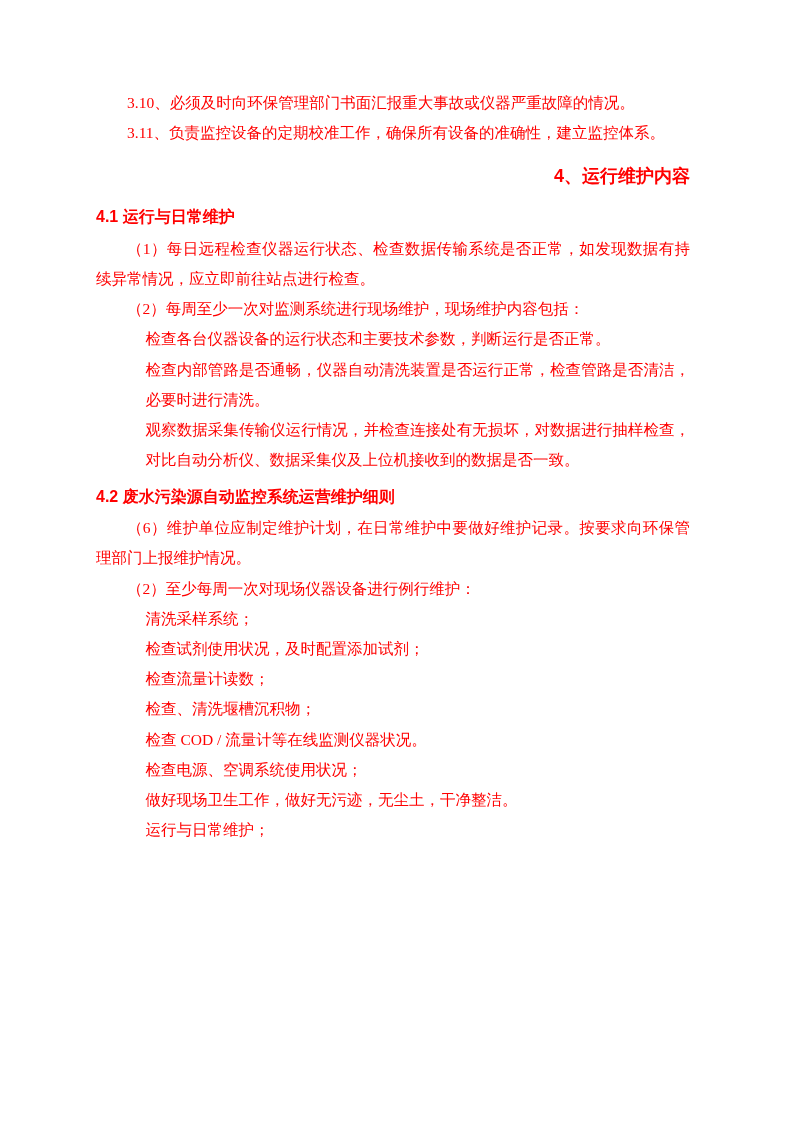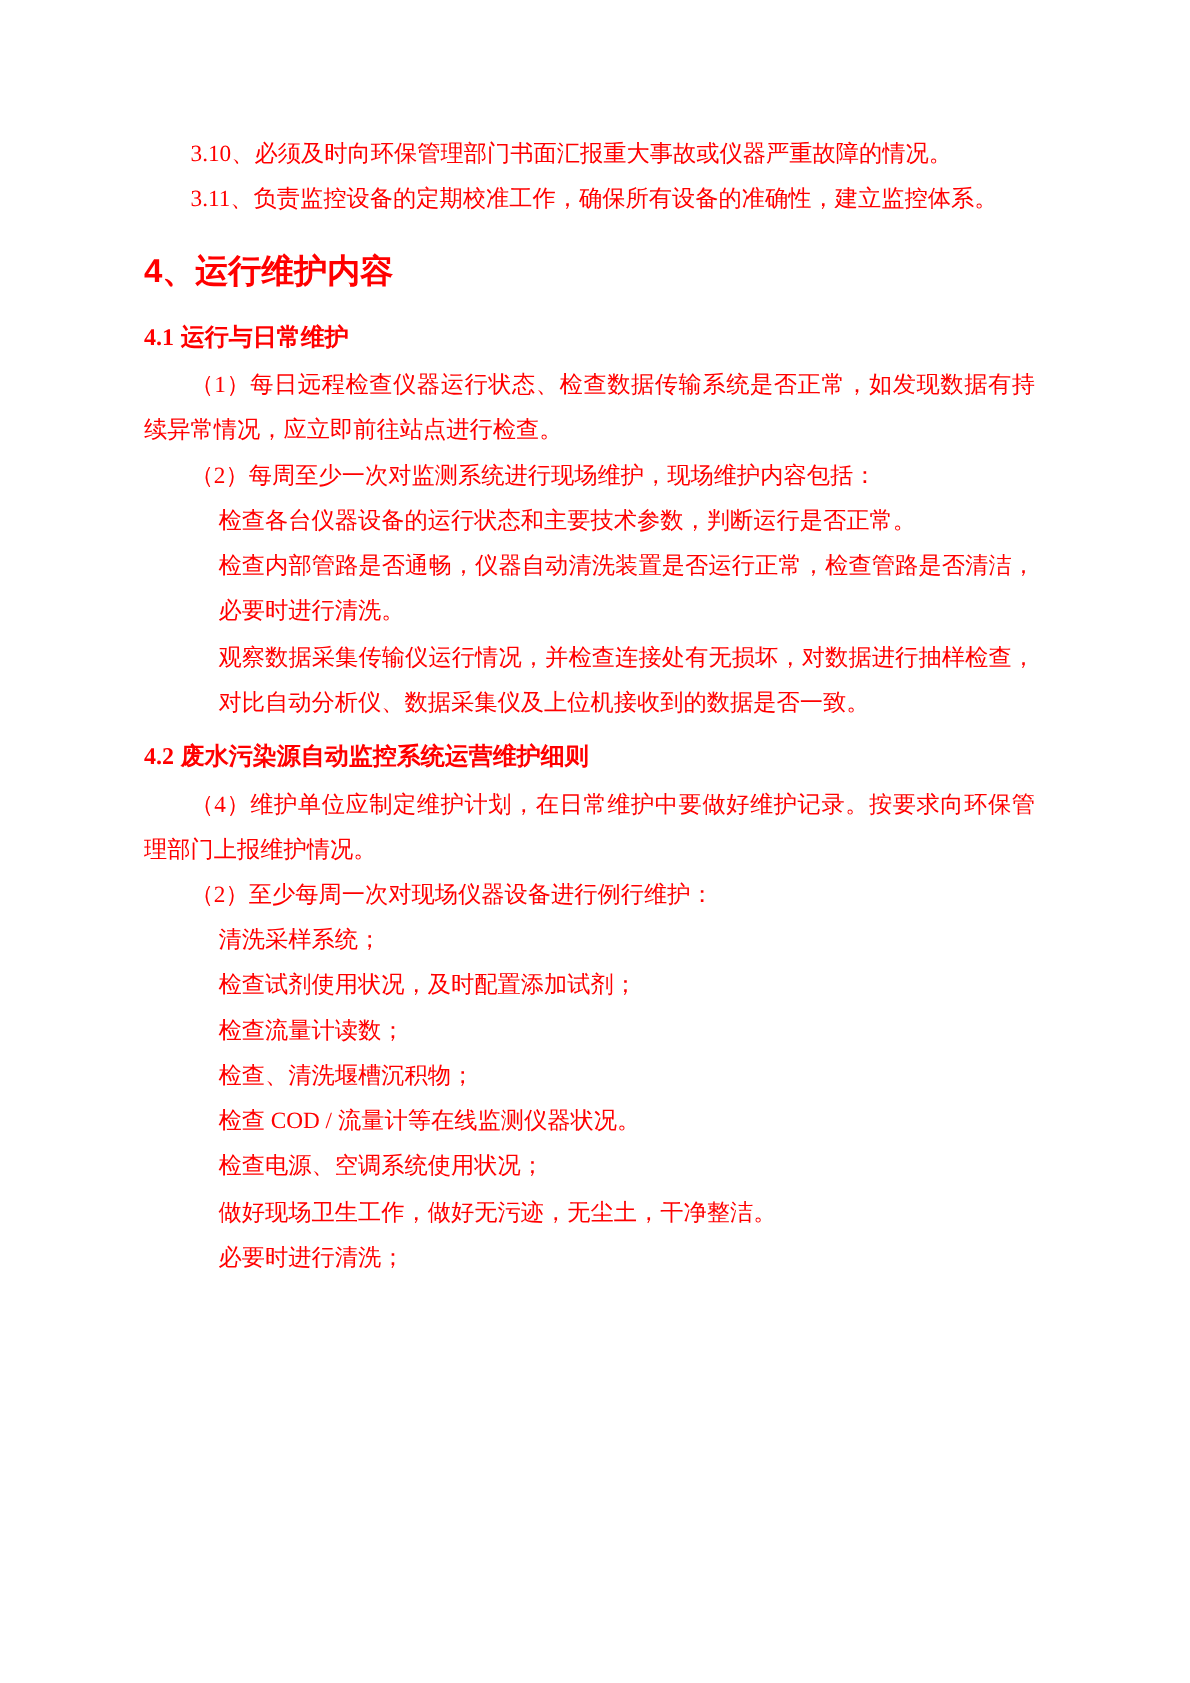--- a/index.html
+++ b/index.html
@@ -33,37 +33,38 @@
     text-indent: 2em;
     text-align: justify;
   }
   .p-indent-sub {
     padding-left: 3.2em;
     text-align: justify;
   }
   .h1 {
     font-family: "Liberation Sans", "DejaVu Sans", sans-serif;
     font-weight: bold;
-    font-size: 22px;
+    font-size: 18px;
     line-height: 2.1;
     margin-top: 10px;
     margin-bottom: 2px;
     color: #ff0000;
+    text-align: right;
   }
   .h2 {
     font-family: "Liberation Sans", "DejaVu Sans", sans-serif;
     font-weight: bold;
     font-size: 16px;
     line-height: 2.1;
     margin-top: 4px;
     margin-bottom: 0;
     color: #ff0000;
   }
   .h2-en {
-    font-family: Liberation Serif, serif;
+    font-family: Liberation Sans, sans-serif;
     font-weight: bold;
     text-align: center;
   }
 </style>
 </head>
 <body>
 
 <div class="page">
   <div class="doc-body">
 
@@ -76,28 +77,28 @@
 
     <p class="p-indent2">（1）每日远程检查仪器运行状态、检查数据传输系统是否正常，如发现数据有持续异常情况，应立即前往站点进行检查。</p>
     <p class="p-indent2">（2）每周至少一次对监测系统进行现场维护，现场维护内容包括：</p>
 
     <p class="p-indent-sub">检查各台仪器设备的运行状态和主要技术参数，判断运行是否正常。</p>
     <p class="p-indent-sub">检查内部管路是否通畅，仪器自动清洗装置是否运行正常，检查管路是否清洁，必要时进行清洗。</p>
     <p class="p-indent-sub">观察数据采集传输仪运行情况，并检查连接处有无损坏，对数据进行抽样检查，对比自动分析仪、数据采集仪及上位机接收到的数据是否一致。</p>
 
     <p class="h2"><span class="h2-en">4.2</span> <span>废水污染源自动监控系统运营维护细则</span></p>
 
-    <p class="p-indent2">（4）维护单位应制定维护计划，在日常维护中要做好维护记录。按要求向环保管理部门上报维护情况。</p>
+    <p class="p-indent2">（6）维护单位应制定维护计划，在日常维护中要做好维护记录。按要求向环保管理部门上报维护情况。</p>
     <p class="p-indent2">（2）至少每周一次对现场仪器设备进行例行维护：</p>
 
     <p class="p-indent-sub">清洗采样系统；</p>
     <p class="p-indent-sub">检查试剂使用状况，及时配置添加试剂；</p>
     <p class="p-indent-sub">检查流量计读数；</p>
     <p class="p-indent-sub">检查、清洗堰槽沉积物；</p>
     <p class="p-indent-sub">检查 COD / 流量计等在线监测仪器状况。</p>
     <p class="p-indent-sub">检查电源、空调系统使用状况；</p>
     <p class="p-indent-sub">做好现场卫生工作，做好无污迹，无尘土，干净整洁。</p>
 
 
-    <p class="p-indent-sub">必要时进行清洗；</p>
+    <p class="p-indent-sub">运行与日常维护；</p>
 
   </div>
 </div>
 
 </body></html>

